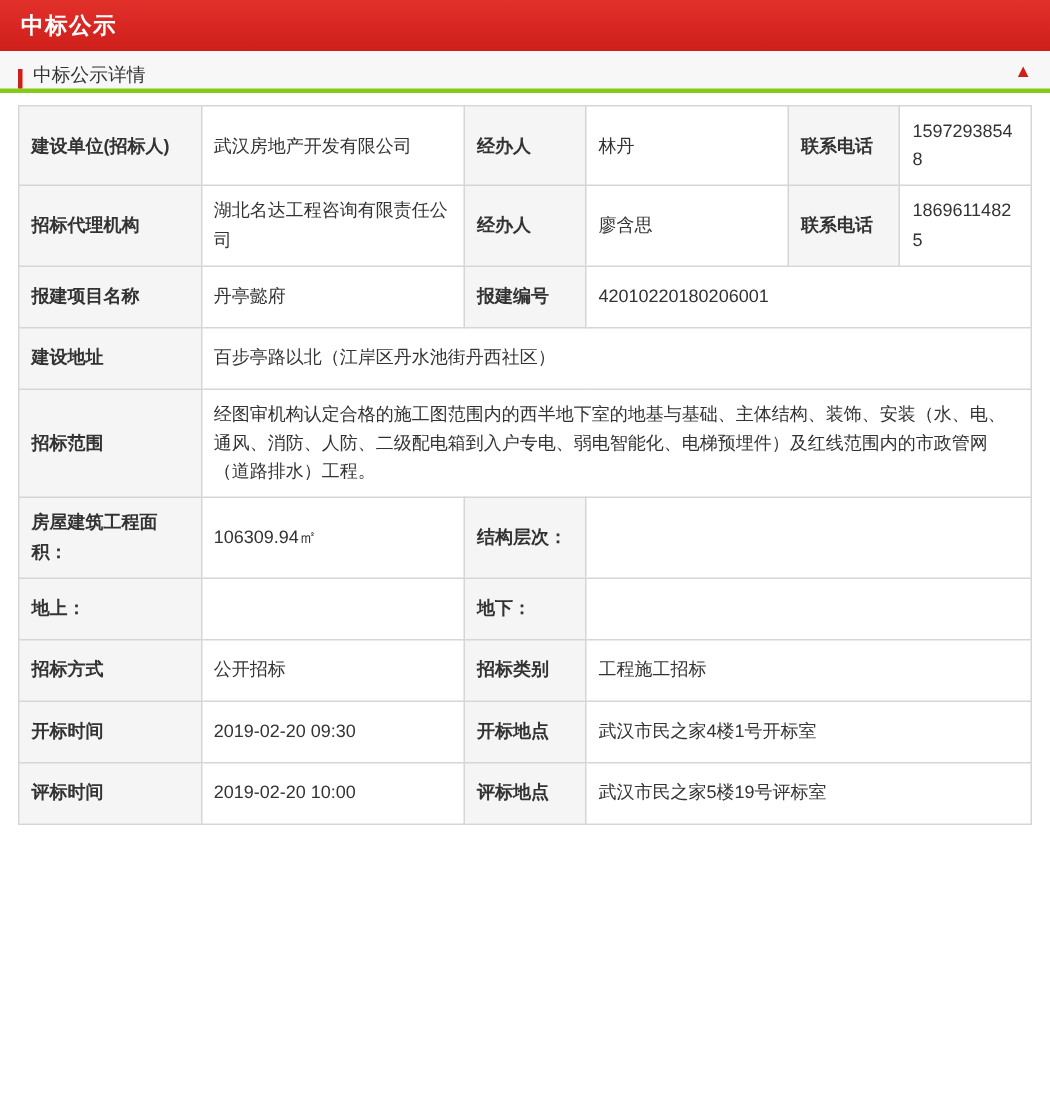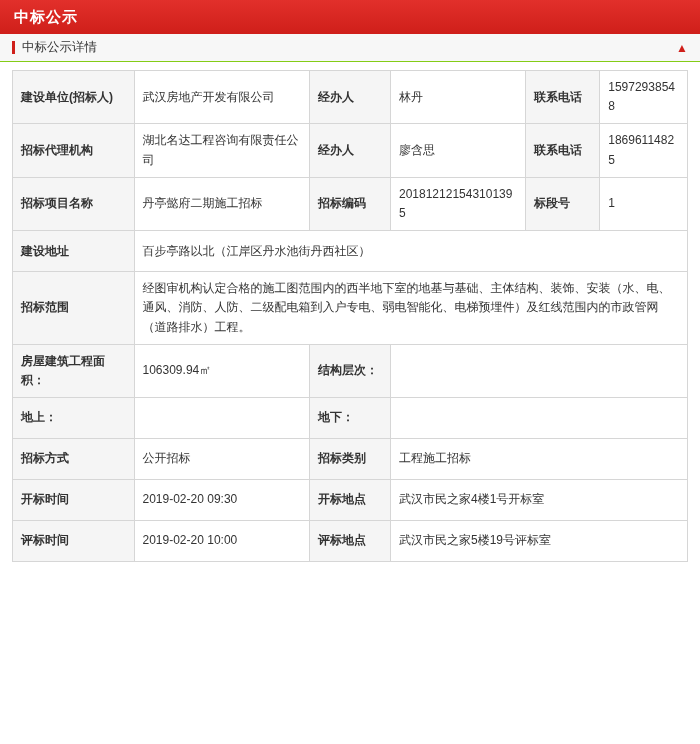--- a/index.html
+++ b/index.html
@@ -30,23 +30,23 @@
   .top-bar .title {
     color: #ffffff;
     font-size: 15px;
     font-weight: bold;
     letter-spacing: 1px;
   }
   
   .section-head {
     height: 28px;
     background: #f7f7f7;
-    border-bottom: 1px solid #84cc16;
+    border-bottom: 3px solid #84cc16;
     display: flex;
-    align-items: center;
+    align-items: flex-end;
     padding: 0 12px;
     box-sizing: border-box;
     position: relative;
   }
   .section-head .bar {
     width: 3px;
     height: 13px;
     background: #cf1f1a;
     margin-right: 7px;
   }
@@ -129,26 +129,24 @@
           </tr>
           <tr>
             <td class="lbl h-min">招标代理机构</td>
             <td class="val h-min">湖北名达工程咨询有限责任公司</td>
             <td class="lbl h-min">经办人</td>
             <td class="val h-min">廖含思</td>
             <td class="lbl h-min">联系电话</td>
             <td class="val h-min">18696114825</td>
           </tr>
           <tr>
-            <td class="lbl h-min">招标项目名称</td>
-            <td class="val h-min">丹亭懿府二期施工招标</td>
-            <td class="lbl h-min">招标编码</td>
-            <td class="val h-min">201812121543101395</td>
-            <td class="lbl h-min">标段号</td>
-            <td class="val h-min">1</td>
+            <td class="lbl h-min">报建项目名称</td>
+            <td class="val h-min" colspan="1">丹亭懿府</td>
+            <td class="lbl h-min">报建编号</td>
+            <td class="val h-min" colspan="3">42010220180206001</td>
           </tr>
           <tr>
             <td class="lbl h-min">建设地址</td>
             <td class="val h-min" colspan="5">百步亭路以北（江岸区丹水池街丹西社区）</td>
           </tr>
           <tr>
             <td class="lbl h-min">招标范围</td>
             <td class="val h-min" colspan="5">经图审机构认定合格的施工图范围内的西半地下室的地基与基础、主体结构、装饰、安装（水、电、通风、消防、人防、二级配电箱到入户专电、弱电智能化、电梯预埋件）及红线范围内的市政管网（道路排水）工程。</td>
           </tr>
           <tr>

